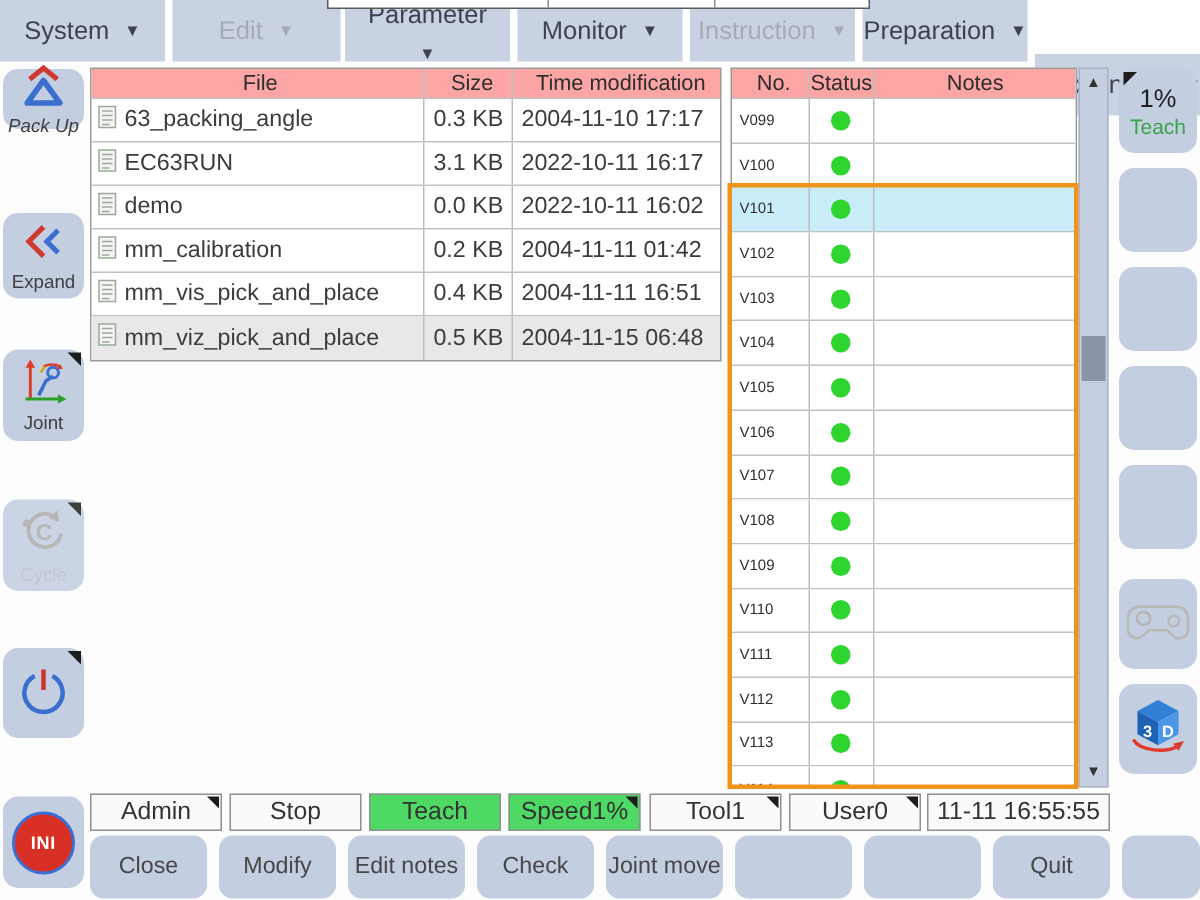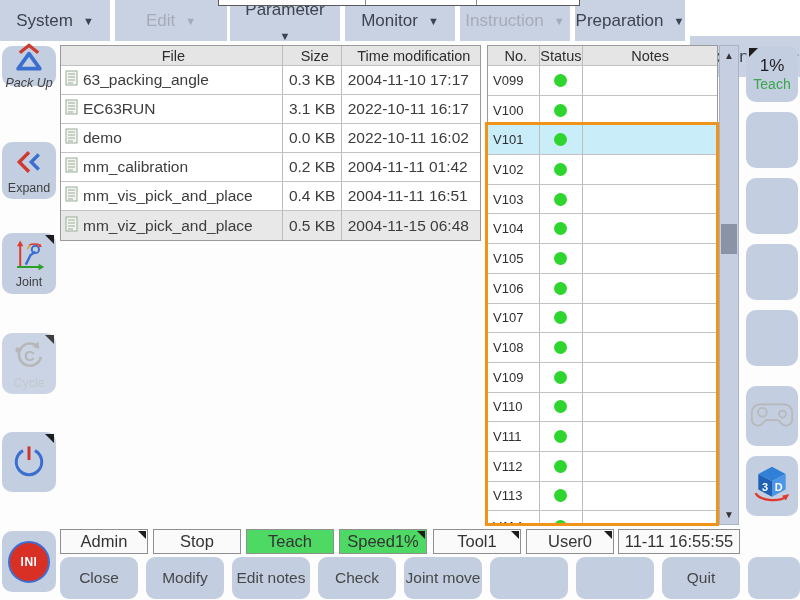--- a/index.html
+++ b/index.html
@@ -25,32 +25,32 @@
   .side-btn.disabled .lbl{color:#b9bec7;}
   .corner-tr{position:absolute;top:2px;right:2px;width:0;height:0;border-left:9px solid transparent;border-top:9px solid #1d1d1d;}
   .corner-tl{position:absolute;top:2px;left:3px;width:0;height:0;border-right:9px solid transparent;border-top:9px solid #1d1d1d;}
 
   
   .tbl{position:absolute;background:#fff;border:1px solid #9a9a9a;box-sizing:border-box;}
   .trow{display:flex;box-sizing:border-box;border-bottom:1px solid #c2c2c2;}
   .trow:last-child{border-bottom:none;}
   .tcell{box-sizing:border-box;border-right:1px solid #bdbdbd;display:flex;align-items:center;overflow:hidden;white-space:nowrap;}
   .tcell:last-child{border-right:none;}
-  .thead{background:#e5e5e5;font-size:14.5px;color:#2e2e2e;}
+  .thead{background:#fca5a5;font-size:14.5px;color:#2e2e2e;}
   .thead .tcell{justify-content:center;}
   #file-table{left:60px;top:45px;width:421px;}
   #file-table .thead{height:20px;}
   #file-table .drow{height:29px;font-size:15.5px;color:#3c3c3c;}
   #file-table .drow.selected{background:#e8e8e8;}
   .c-file{width:223px;padding-left:4px;gap:5px;}
   .c-size{width:59px;padding-left:6px;}
   .c-time{width:139px;padding-left:6px;}
   #var-table{left:487px;top:45px;width:231px;height:480px;overflow:hidden;}
   #var-table .thead{height:20px;}
-  #var-table .drow{height:29.7px;font-size:13px;color:#2f2f2f;background:#fff;}
+  #var-table .drow{height:29.7px;font-size:10px;color:#2f2f2f;background:#fff;}
   #var-table .drow.hl{background:#c9edf9;}
   .c-no{width:52px;padding-left:5px;}
   .c-status{width:44px;justify-content:center;}
   .c-notes{width:135px;}
   .dot{width:13px;height:13px;border-radius:50%;}
 
   .orange-border{position:absolute;left:485px;top:122px;width:234px;height:404px;border:3px solid #ef9418;box-sizing:border-box;pointer-events:none;z-index:4;}
 
   
   .vscroll{position:absolute;left:719px;top:45px;width:20px;height:480px;background:#c5cfe1;border:1px solid #aab3c4;box-sizing:border-box;}

